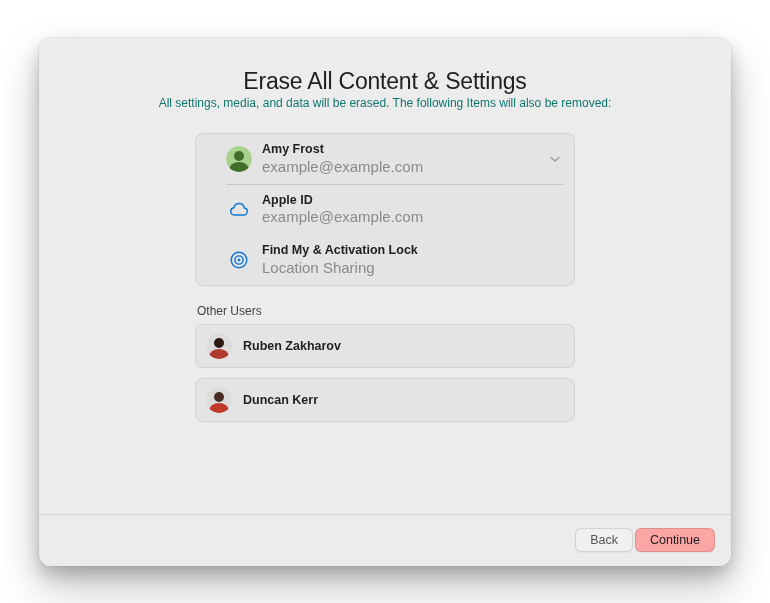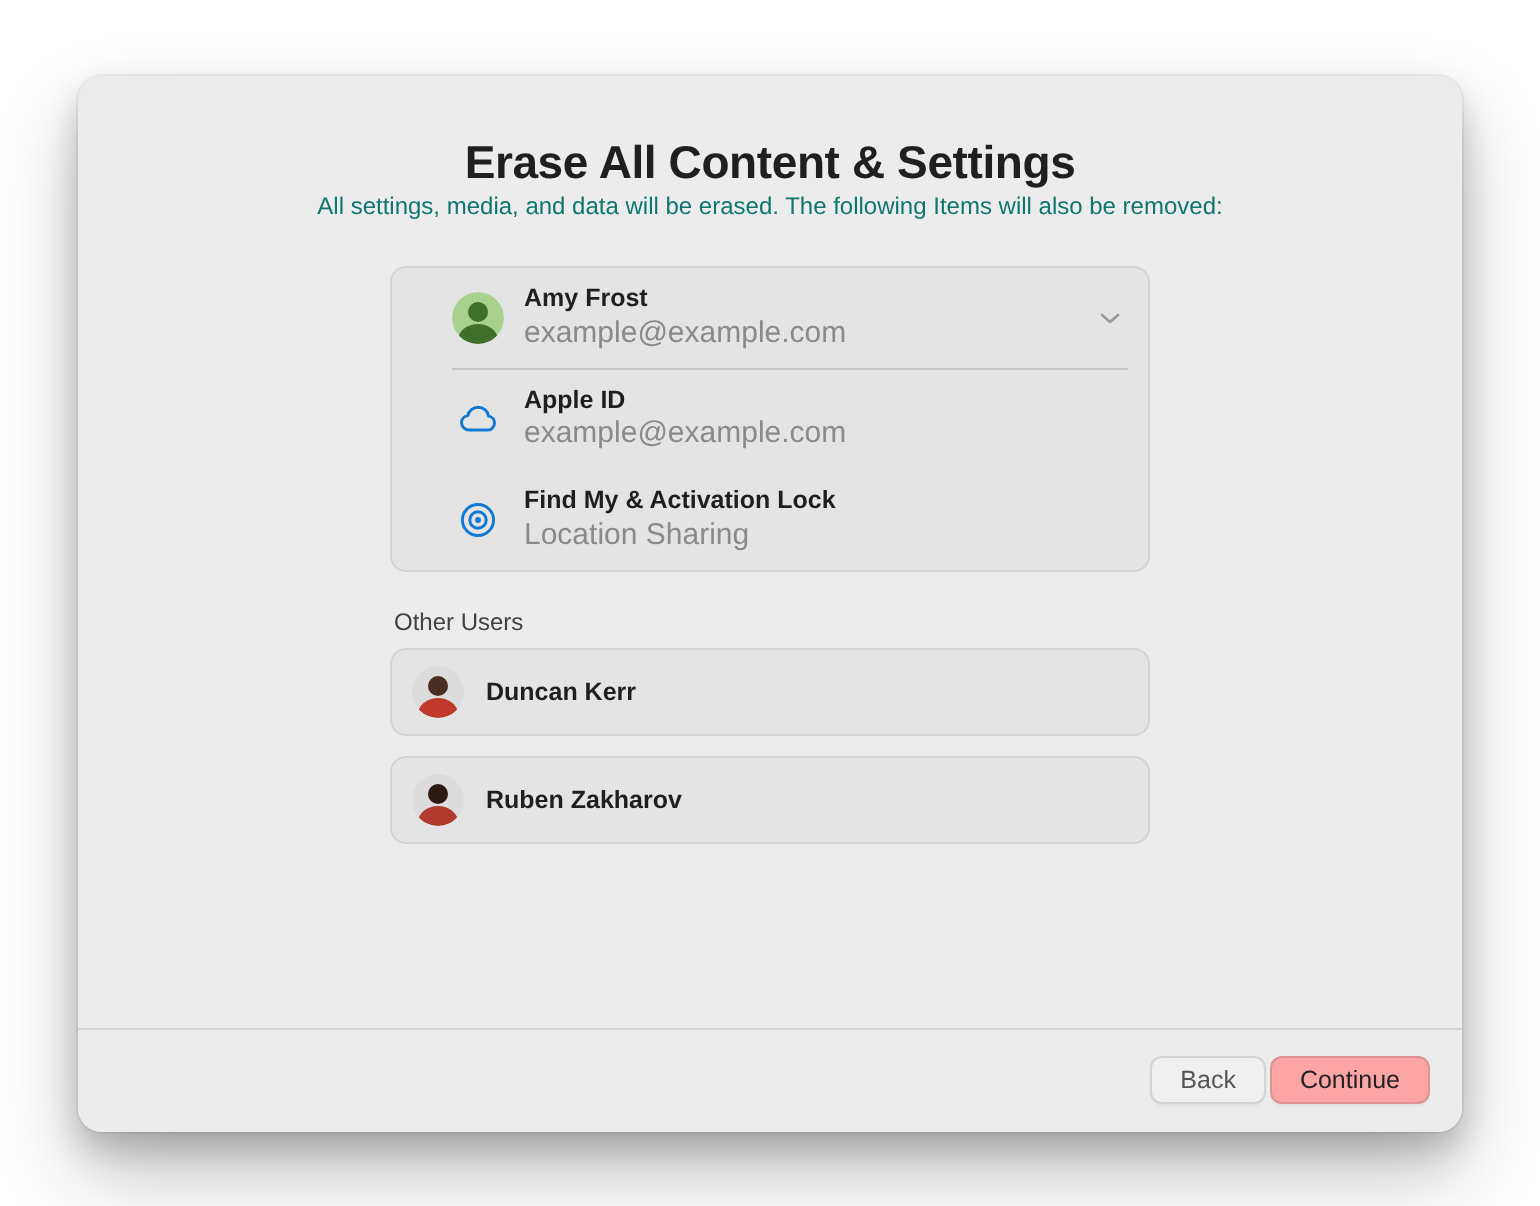--- a/index.html
+++ b/index.html
@@ -26,21 +26,21 @@
     flex-direction: column;
   }
   .content {
     flex: 1;
     padding: 30px 0 0 0;
     overflow: hidden;
   }
   h1.title {
     text-align: center;
     font-size: 23px;
-    font-weight: 700;
+    font-weight: 400;
     color: #1f1f1f;
     letter-spacing: -0.2px;
   }
   p.subtitle {
     text-align: center;
     font-size: 12px;
     color: #0f766e;
     margin: 0 auto 0 auto;
     max-width: 500px;
     line-height: 1.4;
@@ -193,49 +193,49 @@
           </div>
         </div>
 
       </div>
 
       <div class="section-label">Other Users</div>
 
       <div class="user-card">
         <svg class="avatar" viewBox="0 0 26 26">
           <defs>
+              <clipPath id="c2">
+                <circle cx="13" cy="13" r="13"></circle>
+              </clipPath>
+            </defs>
+          <g clip-path="url(#c2)">
+            <rect width="26" height="26" fill="#dcdcdc"></rect>
+            <circle cx="13" cy="10" r="5" fill="#2c1a12"></circle>
+            <ellipse cx="13" cy="24" rx="10" ry="8" fill="#b03a2e"></ellipse>
+          </g>
+        </svg>
+        <span class="user-name">Ruben Zakharov</span>
+      </div>
+
+      <div class="user-card">
+        <svg class="avatar" viewBox="0 0 26 26">
+          <defs>
               <clipPath id="c1">
                 <circle cx="13" cy="13" r="13"></circle>
               </clipPath>
             </defs>
           <g clip-path="url(#c1)">
             <rect width="26" height="26" fill="#dcdcdc"></rect>
             <circle cx="13" cy="10" r="5" fill="#4a2d22"></circle>
             <ellipse cx="13" cy="24" rx="10" ry="8" fill="#c0392b"></ellipse>
           </g>
         </svg>
         <span class="user-name">Duncan Kerr</span>
       </div>
 
-      <div class="user-card">
-        <svg class="avatar" viewBox="0 0 26 26">
-          <defs>
-              <clipPath id="c2">
-                <circle cx="13" cy="13" r="13"></circle>
-              </clipPath>
-            </defs>
-          <g clip-path="url(#c2)">
-            <rect width="26" height="26" fill="#dcdcdc"></rect>
-            <circle cx="13" cy="10" r="5" fill="#2c1a12"></circle>
-            <ellipse cx="13" cy="24" rx="10" ry="8" fill="#b03a2e"></ellipse>
-          </g>
-        </svg>
-        <span class="user-name">Ruben Zakharov</span>
-      </div>
-
     </div>
   </div>
 
   <div class="footer">
     <button class="mac secondary">Back</button>
     <button class="mac">Continue</button>
   </div>
 </div>
 
 </body></html>

